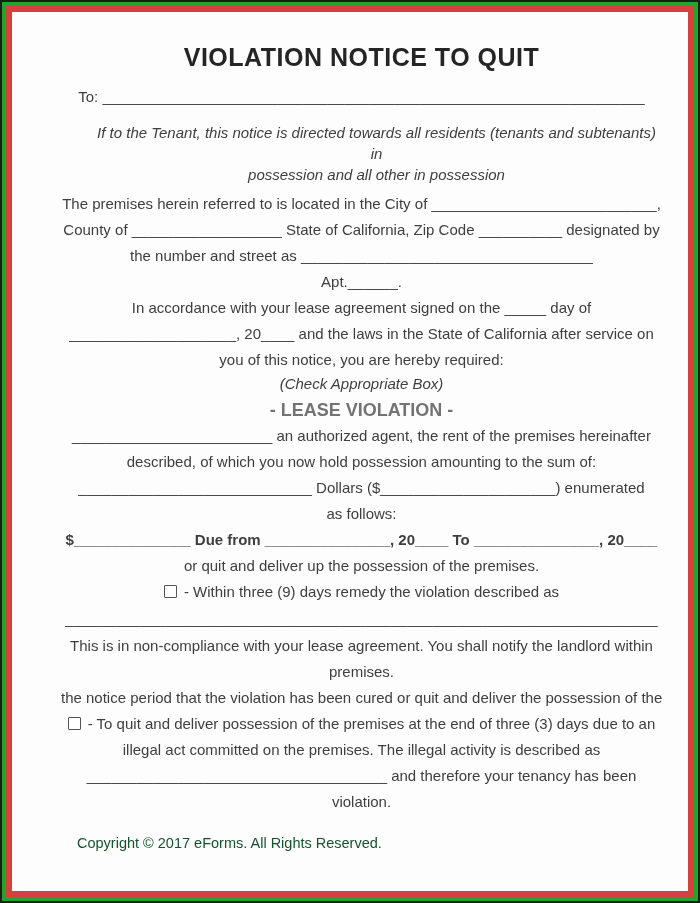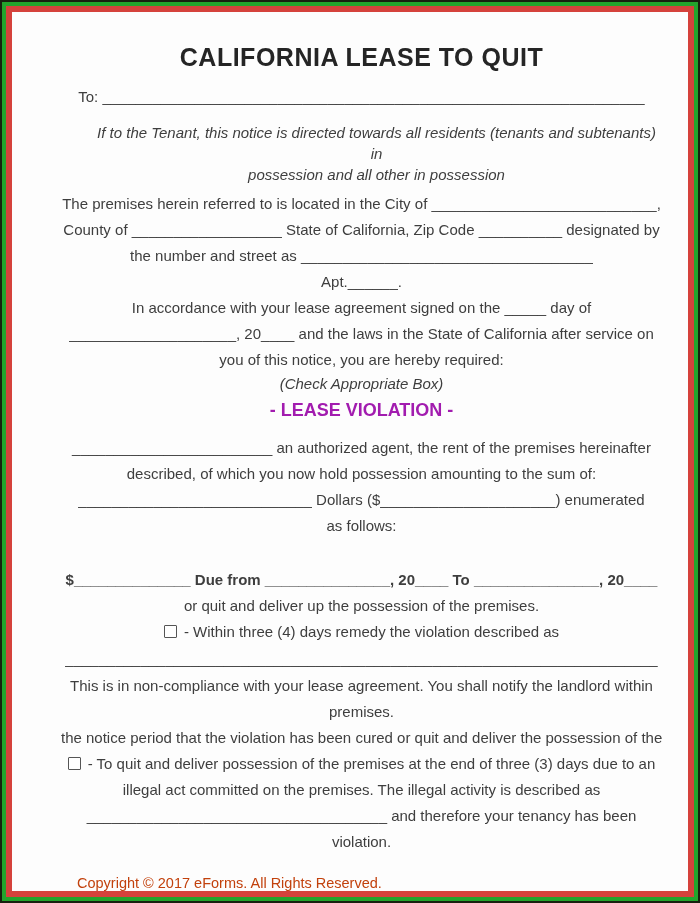--- a/index.html
+++ b/index.html
@@ -15,38 +15,38 @@
   .title{
     font-size:25px;line-height:30px;font-weight:bold;color:#252525;
     text-align:center;margin:0 0 12px 0;letter-spacing:.5px;
     font-family:"Liberation Sans",sans-serif;
   }
   .line{line-height:26px;white-space:nowrap;overflow:hidden;text-align:center;}
   .intro{margin:12px 0 6px 0;}
   .italic{font-style:italic;}
   .intro .line{line-height:21px;white-space:normal;margin-left:30px;}
   .note-line{line-height:22px;}
-  .sec-header{font-size:18px;font-weight:bold;text-align:center;line-height:26px;color:#a21caf;margin:2px 0 12px 0;}
-  .bold{font-weight:bold;margin-top:28px;}
+  .sec-header{font-size:18px;font-weight:bold;text-align:center;line-height:26px;color:#737373;margin:2px 0 0 0;}
+  .bold{font-weight:bold;}
   .blank-full{line-height:28px;}
   .checkbox{
     display:inline-block;width:11px;height:11px;border:1.5px solid #555;
     margin-right:7px;vertical-align:-1px;background:#fff;border-radius:1px;
   }
-  .footer{margin:18px 0 0 16px;line-height:20px;color:#c2410c;font-size:14.5px;white-space:nowrap;}
+  .footer{margin:18px 0 0 16px;line-height:20px;color:#14532d;font-size:14.5px;white-space:nowrap;}
 </style>
 </head>
 <body>
 
 <div class="frame-dark">
   <div class="frame-green">
     <div class="frame-red">
       <div class="paper">
 
-        <h1 class="title">CALIFORNIA LEASE TO QUIT</h1>
+        <h1 class="title">VIOLATION NOTICE TO QUIT</h1>
 
         <div class="line">To: _________________________________________________________________</div>
 
         <div class="intro italic">
           <div class="line">If to the Tenant, this notice is directed towards all residents (tenants and subtenants) in</div>
           <div class="line">possession and all other in possession</div>
         </div>
 
         <div style="margin-top:6px;">
           <div class="line">The premises herein referred to is located in the City of ___________________________,</div>
@@ -69,21 +69,21 @@
           <div class="line">________________________ an authorized agent, the rent of the premises hereinafter</div>
           <div class="line">described, of which you now hold possession amounting to the sum of:</div>
           <div class="line">____________________________ Dollars ($_____________________) enumerated</div>
           <div class="line">as follows:</div>
           <div class="line bold">$______________ Due from _______________, 20____ To _______________, 20____</div>
           <div class="line">or quit and deliver up the possession of the premises.</div>
         </div>
 
         <div>
           <div class="line">
-            <span class="checkbox"></span><span>- Within three (4) days remedy the violation described as</span>
+            <span class="checkbox"></span><span>- Within three (9) days remedy the violation described as</span>
           </div>
           <div class="line blank-full">_______________________________________________________________________</div>
           <div class="line">This is in non-compliance with your lease agreement. You shall notify the landlord within</div>
           <div class="line">premises.</div>
           <div class="line">the notice period that the violation has been cured or quit and deliver the possession of the</div>
         </div>
 
         <div>
           <div class="line">
             <span class="checkbox"></span><span>- To quit and deliver possession of the premises at the end of three (3) days due to an</span>

